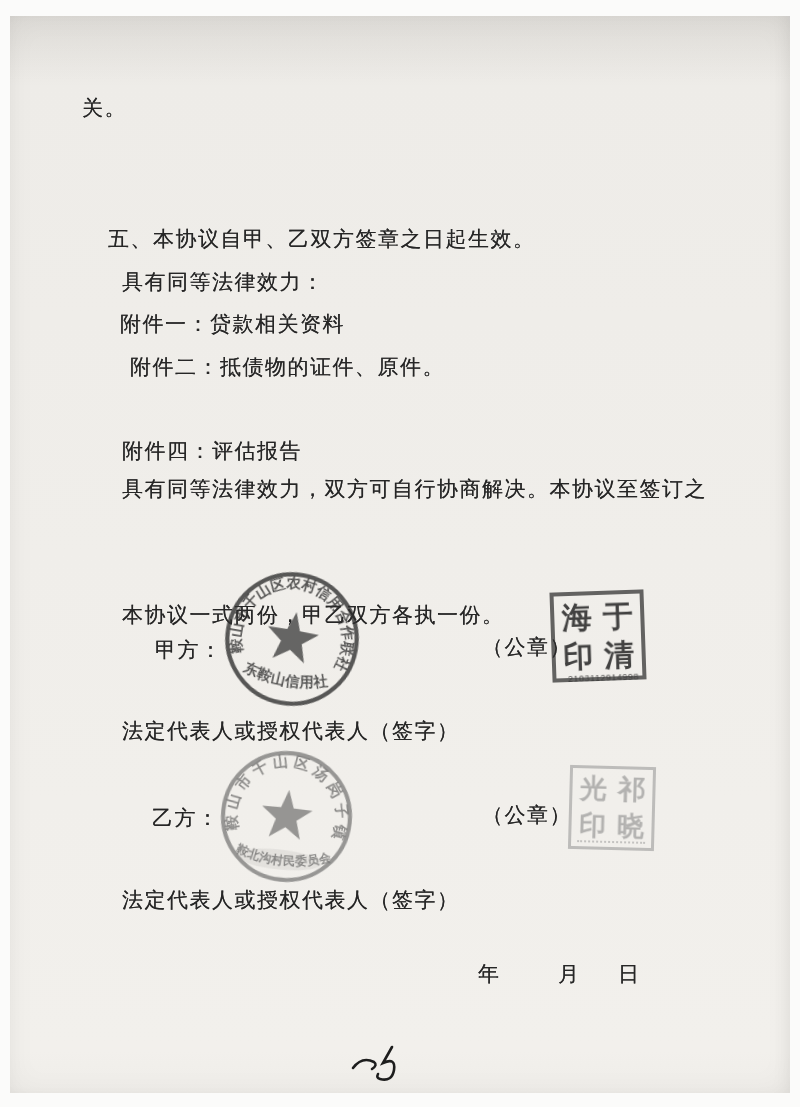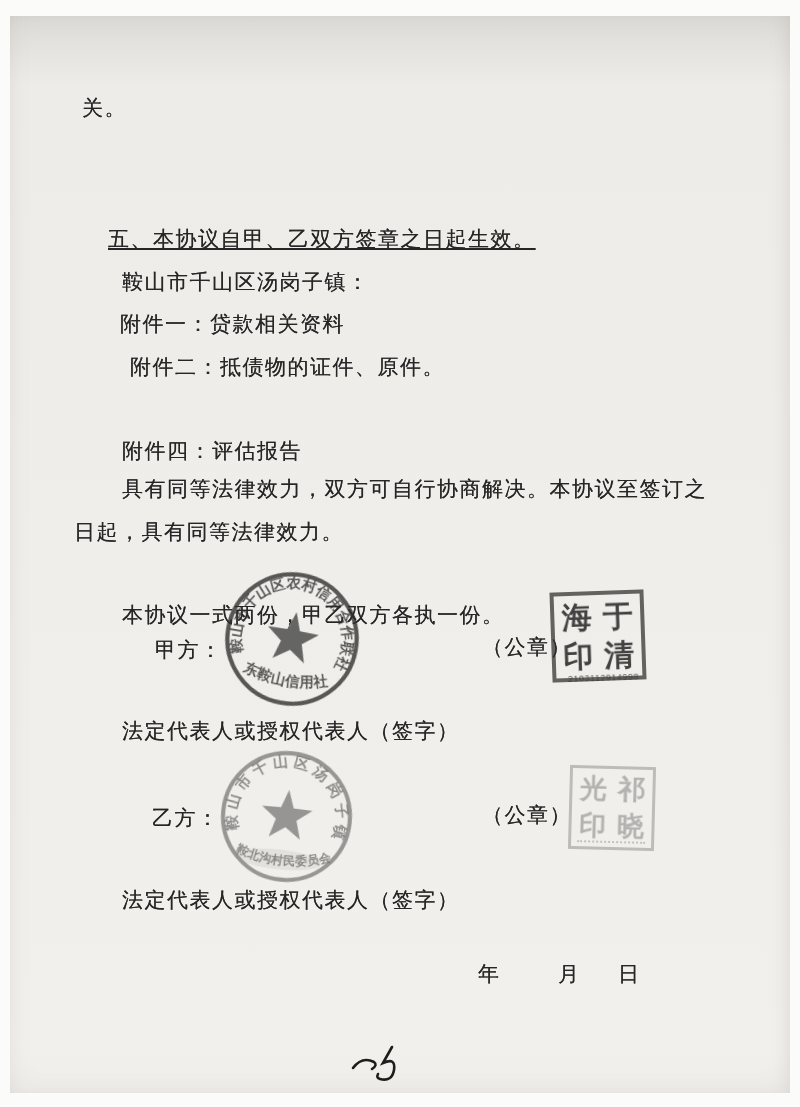--- a/index.html
+++ b/index.html
@@ -26,21 +26,21 @@
     font-size:21px;
     color:#262626;
     letter-spacing:1.5px;
     white-space:nowrap;
     text-shadow:0 0 0.4px rgba(40,40,40,.8);
   }
   
   .p0{left:72px;top:78px;}
   .p1{left:98px;top:124px;}
   .p2{left:64px;top:167px;}
-  .p3{left:98px;top:209px;text-decoration:underline;}
+  .p3{left:98px;top:209px;}
   .p4{left:112px;top:252px;}
   .p5{left:110px;top:294px;}
   .p6{left:112px;top:337px;margin-left:8px;}
   .p7{left:112px;top:379px;}
   .p8{left:112px;top:421px;}
   .p9{left:112px;top:459px;}
   .p10{left:64px;top:502px;}
   .p11{left:112px;top:540px;margin-top:45px;}
   .party-a{left:145px;top:620px;}
   .seal-note-a{left:472px;top:617px;}
@@ -97,26 +97,25 @@
   .stamp-text{font-family:"Liberation Serif","DejaVu Serif",serif;font-weight:bold;}
 </style>
 </head>
 <body>
 
 <div class="scan">
   <div class="page">
 
     <div class="bl p0">关。</div>
     <div class="bl p3">五、本协议自甲、乙双方签章之日起生效。</div>
-    <div class="bl p4">鞍山市千山区汤岗子镇：</div>
+    <div class="bl p4">具有同等法律效力：</div>
     <div class="bl p5">附件一：贷款相关资料</div>
     <div class="bl p6">附件二：抵债物的证件、原件。</div>
     <div class="bl p8">附件四：评估报告</div>
     <div class="bl p9">具有同等法律效力，双方可自行协商解决。本协议至签订之</div>
-    <div class="bl p10">日起，具有同等法律效力。</div>
     <div class="bl p11">本协议一式两份，甲乙双方各执一份。</div>
 
     <div class="bl party-a">甲方：</div>
     <div class="bl seal-note-a">（公章）</div>
     <div class="bl rep-a">法定代表人或授权代表人（签字）</div>
     <div class="bl party-b">乙方：</div>
     <div class="bl seal-note-b">（公章）</div>
     <div class="bl rep-b">法定代表人或授权代表人（签字）</div>
 
     <div class="bl date-y">年</div>

